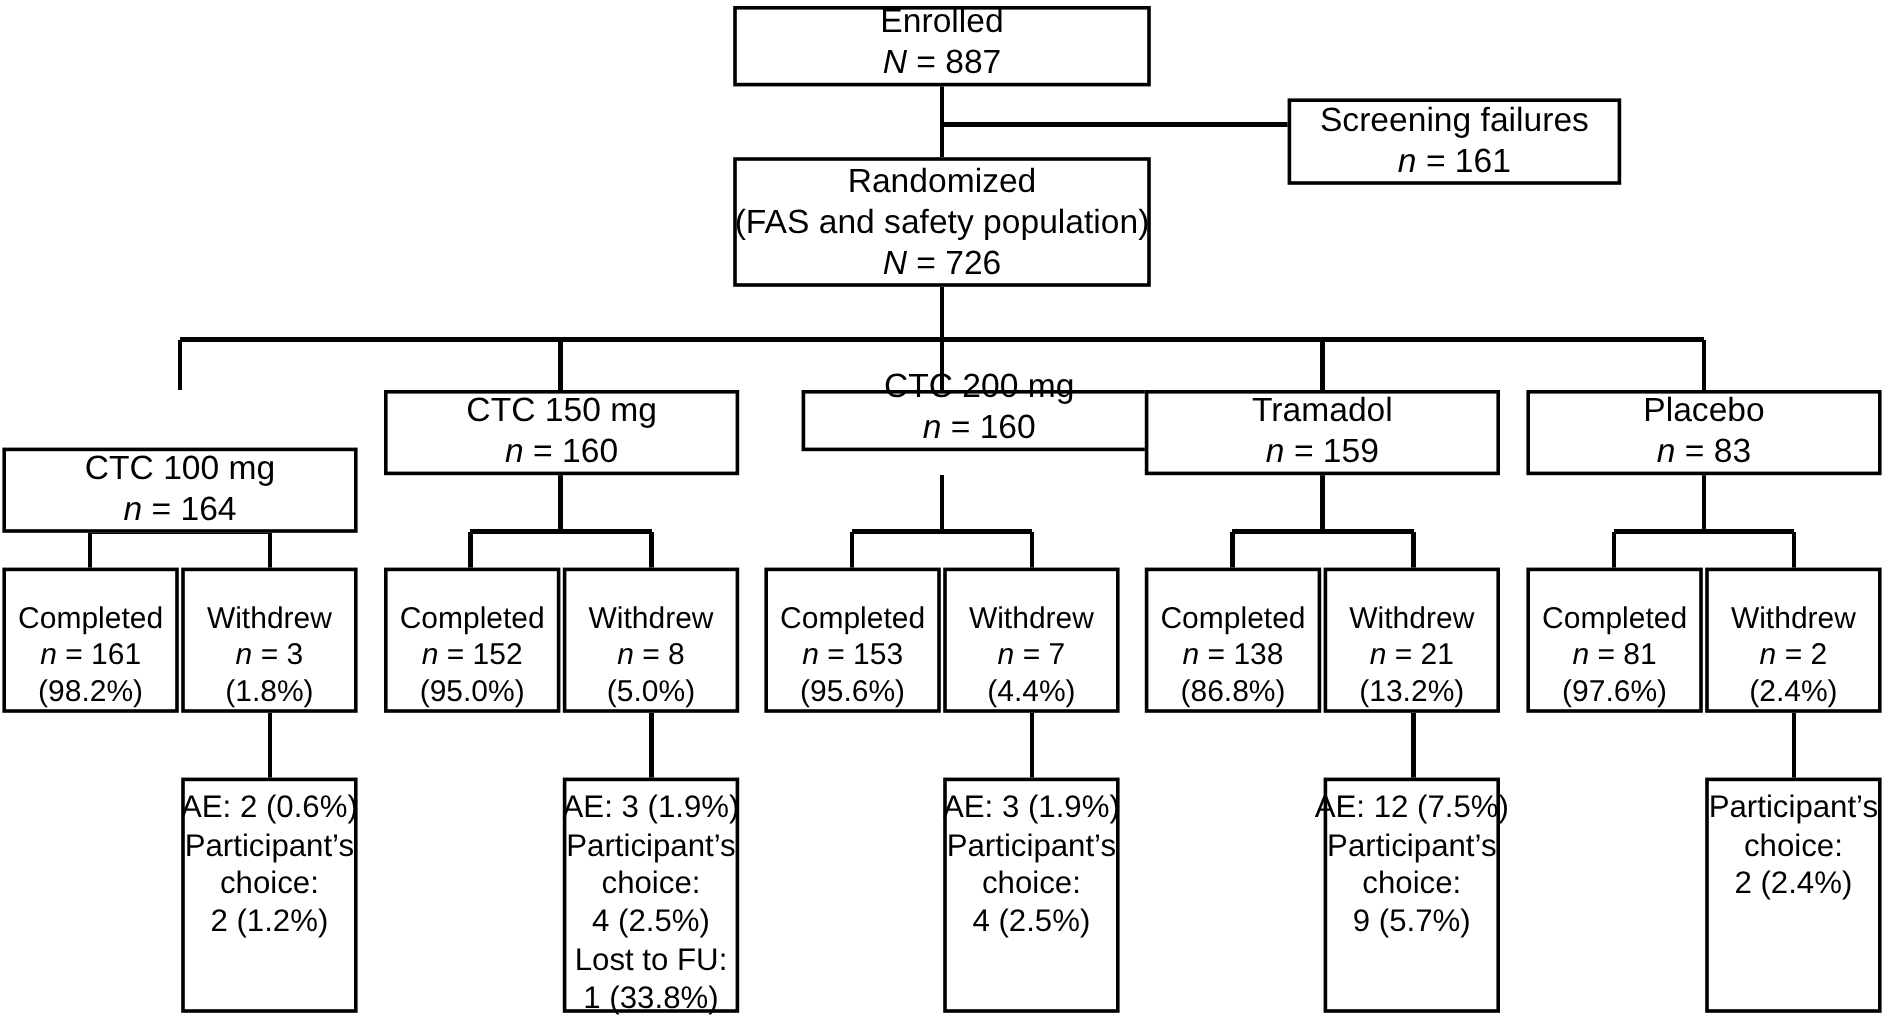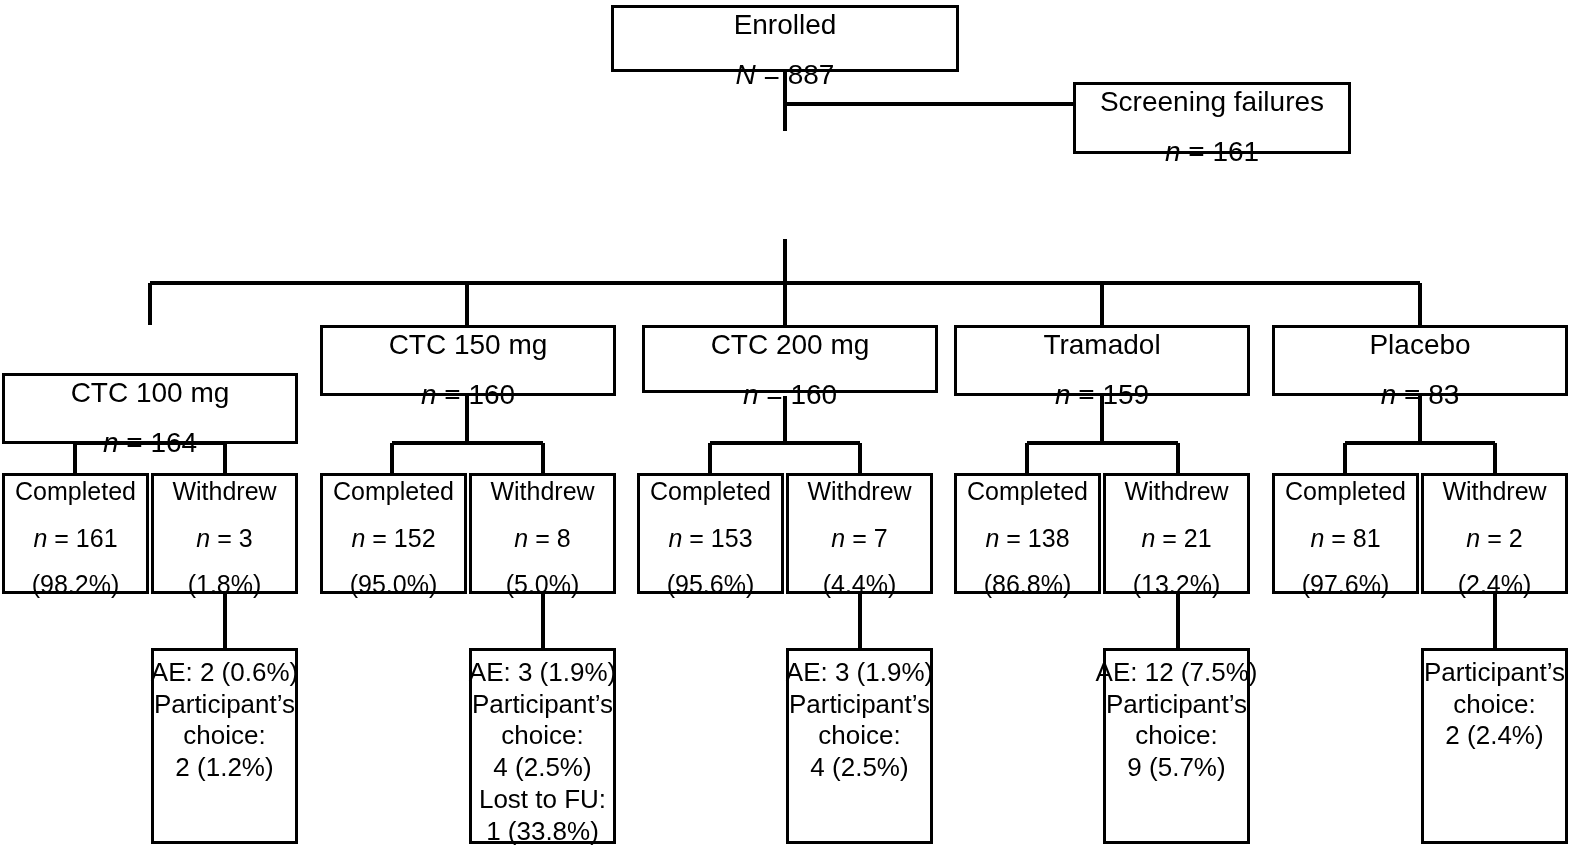--- a/index.html
+++ b/index.html
@@ -32,22 +32,21 @@
     align-items: center;
     justify-content: flex-start;
     color: #000000;
   }
   .node .line {
     white-space: nowrap;
     text-align: center;
     line-height: 1.22;
   }
   .node.centerv {
-    justify-content: flex-start;
-    gap: 16px;
+    justify-content: flex-end;
   }
   .f28 { font-size: 28px; }
   .f27 { font-size: 25px; }
   .f26 { font-size: 26px; }
   .ital { font-style: italic; }
 </style>
 </head>
 <body>
 
 <div id="page">
@@ -103,20 +102,25 @@
   <div class="node centerv" style="left:611px; top:5px; width:348px; height:67px;">
     <div class="line f28">Enrolled</div>
     <div class="line f28"><span class="ital">N</span> <span>= 887</span></div>
   </div>
 
   <div class="node centerv" style="left:1073px; top:68px; width:278px; height:72px;margin-top:14px;">
     <div class="line f28">Screening failures</div>
     <div class="line f28"><span class="ital">n</span> <span>= 161</span></div>
   </div>
 
+  <div class="node centerv" style="left:611px; top:131px; width:348px; height:108px;">
+    <div class="line f28">Randomized</div>
+    <div class="line f28">(FAS and safety population)</div>
+    <div class="line f28"><span class="ital">N</span> <span>= 726</span></div>
+  </div>
 
   <div class="node centerv" style="left:2px; top:325px; width:296px; height:71px;margin-top:48px;">
     <div class="line f28">CTC 100 mg</div>
     <div class="line f28"><span class="ital">n</span> <span>= 164</span></div>
   </div>
   <div class="node centerv" style="left:2px; top:473px; width:147px; height:121px;">
     <div class="line f27">Completed</div>
     <div class="line f27"><span class="ital">n</span> <span>= 161</span></div>
     <div class="line f27">(98.2%)</div>
   </div>
@@ -148,21 +152,21 @@
   </div>
   <div class="node" style="left:469px; top:648px; width:147px; height:196px; padding-top:6px;">
     <div class="line f26">AE: 3 (1.9%)</div>
     <div class="line f26">Participant’s</div>
     <div class="line f26">choice:</div>
     <div class="line f26">4 (2.5%)</div>
     <div class="line f26">Lost to FU:</div>
     <div class="line f26">1 (33.8%)</div>
   </div>
 
-  <div class="node centerv" style="left:642px; top:325px; width:296px; height:68px;">
+  <div class="node centerv" style="left:668px; top:325px; width:296px; height:51px;">
     <div class="line f28">CTC 200 mg</div>
     <div class="line f28"><span class="ital">n</span> <span>= 160</span></div>
   </div>
   <div class="node centerv" style="left:637px; top:473px; width:147px; height:121px;">
     <div class="line f27">Completed</div>
     <div class="line f27"><span class="ital">n</span> <span>= 153</span></div>
     <div class="line f27">(95.6%)</div>
   </div>
   <div class="node centerv" style="left:786px; top:473px; width:147px; height:121px;">
     <div class="line f27">Withdrew</div>

